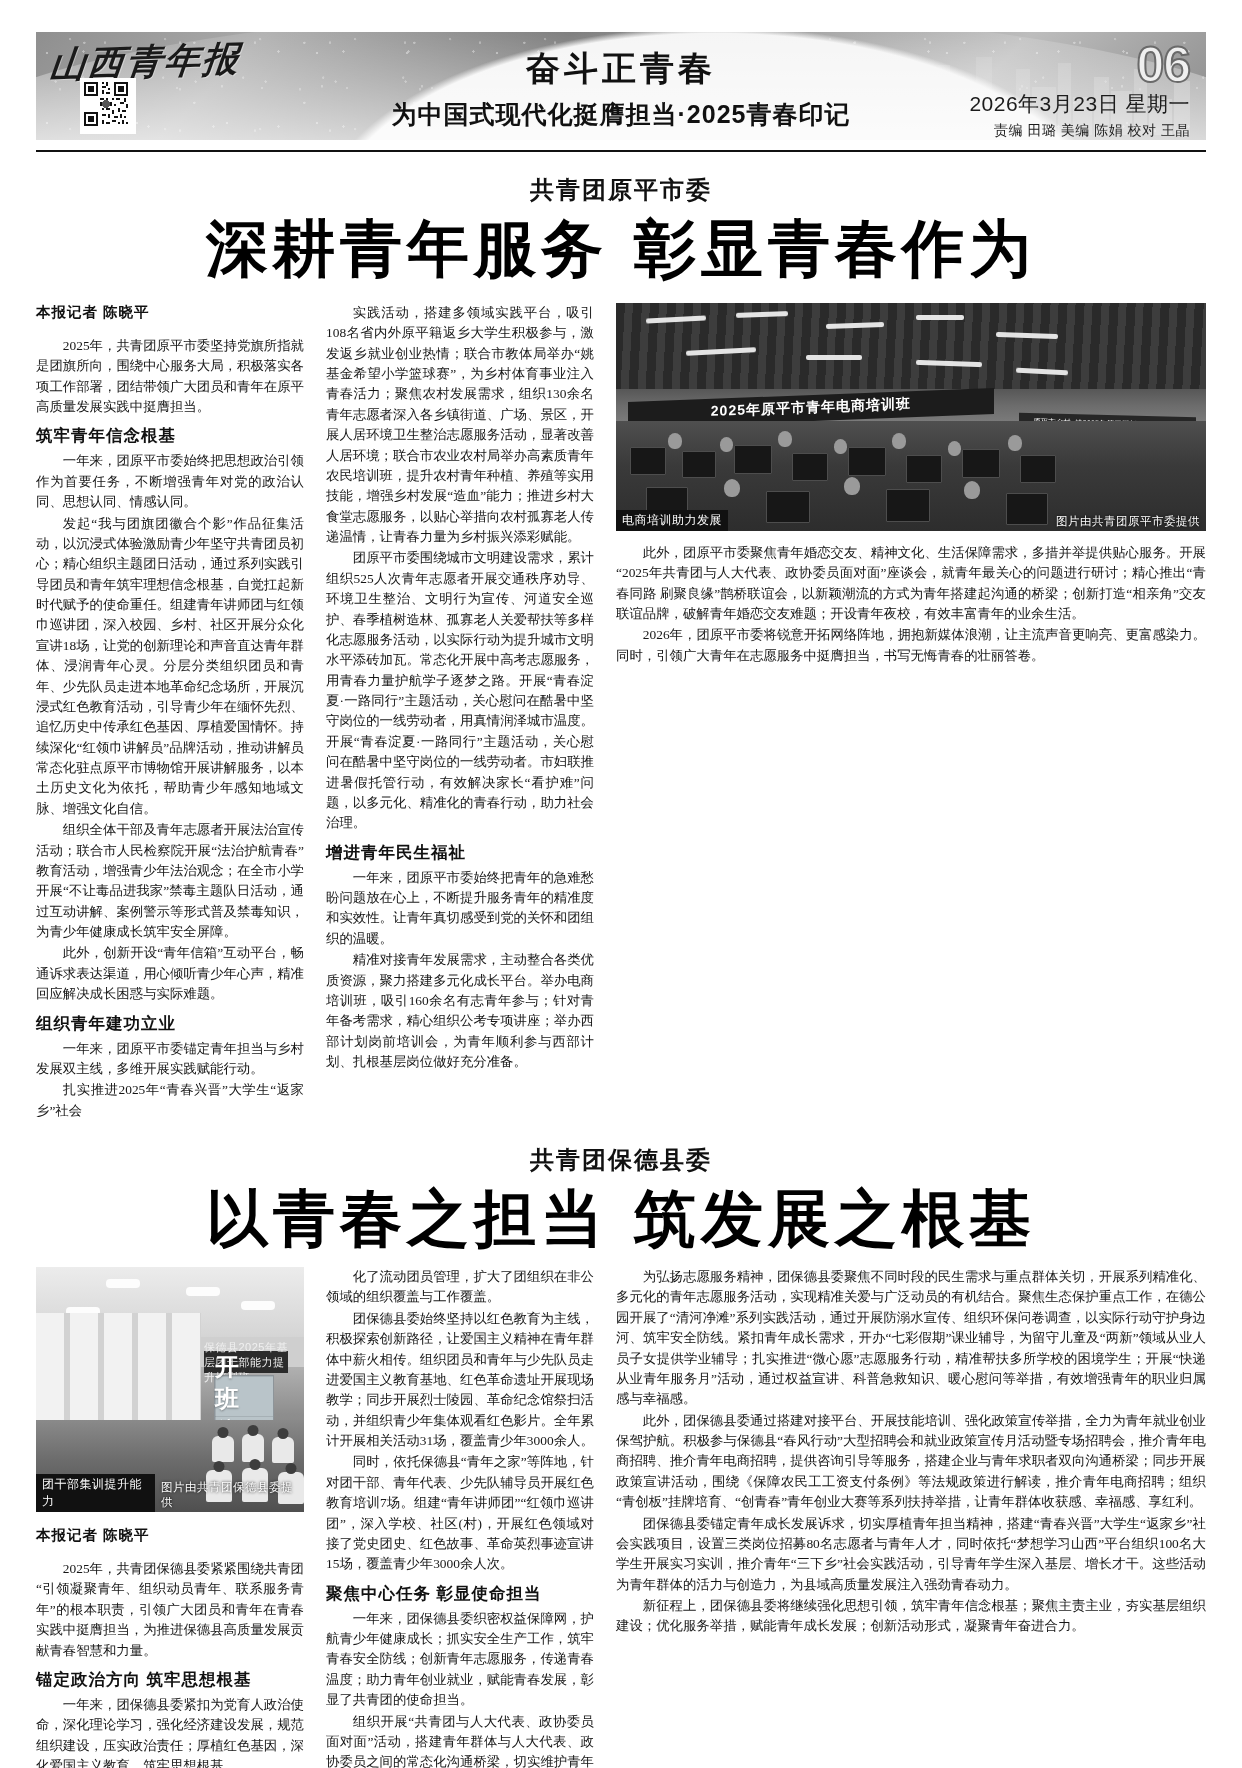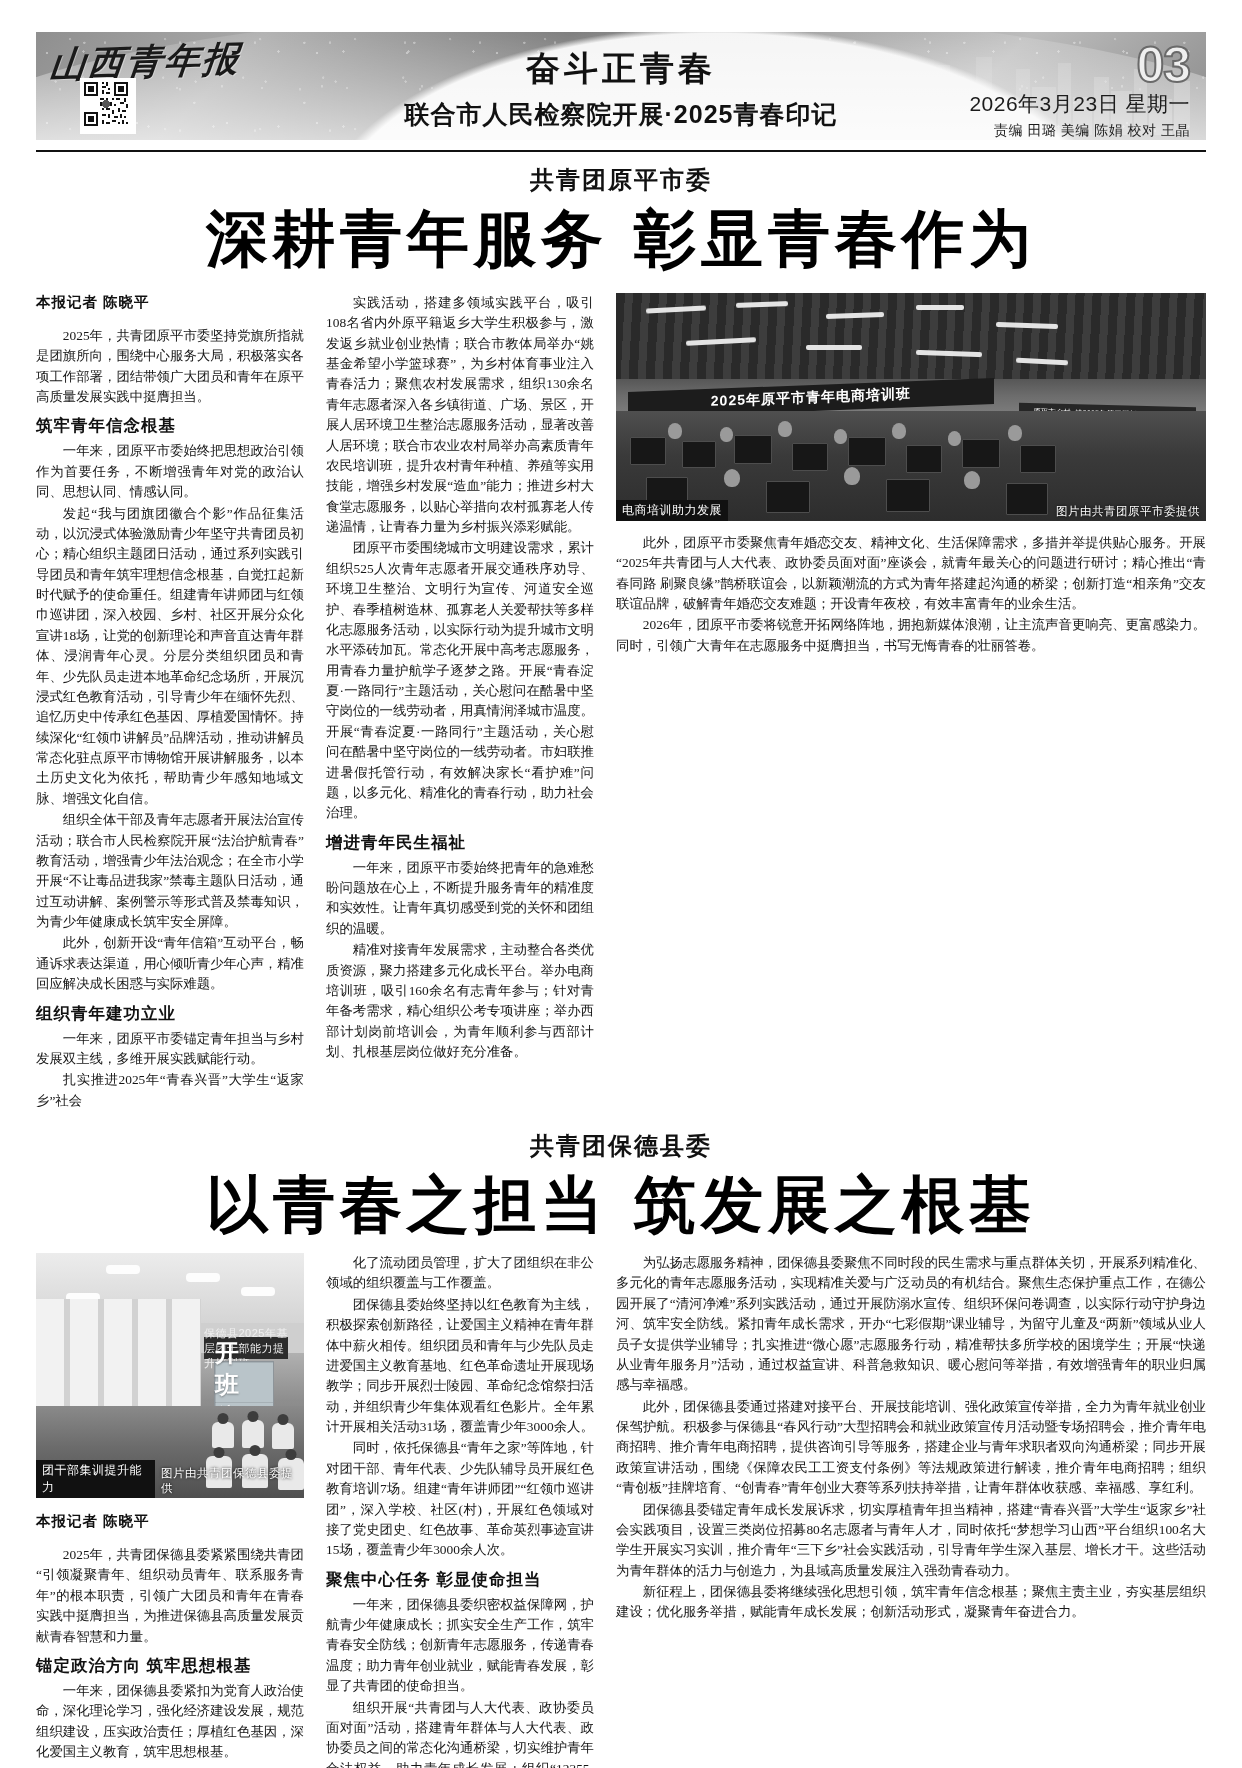--- a/index.html
+++ b/index.html
@@ -50,21 +50,21 @@
   .mh-right{position:absolute;right:16px;top:10px;text-align:right;z-index:6;}
   .pageno{font-family:"Liberation Sans",sans-serif;font-size:50px;font-weight:700;color:#efefef;
     -webkit-text-stroke:2px #6a6a6a;line-height:.95;letter-spacing:-1px;}
   .mh-date{font-family:"Liberation Sans",sans-serif;font-size:21px;color:#1c1c1c;margin-top:0;letter-spacing:.5px;}
   .mh-credits{font-family:"Liberation Sans",sans-serif;font-size:14px;color:#1c1c1c;margin-top:4px;letter-spacing:.5px;}
 
   .rule-top{margin:10px 36px 0 36px;border-top:2px solid #111;}
 
   
   .article{margin:0 36px;}
-  .kicker{text-align:center;font-size:24px;font-weight:700;letter-spacing:2px;margin-top:12px;color:#111;
+  .kicker{text-align:center;font-size:24px;font-weight:700;letter-spacing:2px;margin-top:22px;color:#111;
     font-family:"Liberation Serif",serif;}
   .headline{text-align:center;font-size:62px;font-weight:700;letter-spacing:5px;margin-top:10px;color:#000;
     font-family:"Liberation Serif",serif;line-height:1.08;}
   .headline .gap{display:inline-block;width:26px;}
 
   .cols{display:flex;gap:22px;margin-top:20px;align-items:flex-start;}
   .col{width:268px;}
   .col.wide{width:auto;flex:1;}
   .byline{font-size:14.5px;font-weight:700;font-family:"Liberation Sans",sans-serif;margin-bottom:14px;letter-spacing:1px;}
   p.body{font-size:13.4px;line-height:1.52;text-align:justify;text-justify:inter-ideograph;
@@ -202,25 +202,25 @@
             <rect x="18" y="21" width="1" height="1"></rect>
           <rect x="20" y="20" width="1" height="2"></rect>
             <rect x="22" y="21" width="1" height="1"></rect>
           <circle cx="12" cy="12" r="2" fill="#555"></circle>
         </g>
       </svg>
     </div>
 
     <div class="mh-center">
       <div class="mh-title1">奋斗正青春</div>
-      <div class="mh-title2">联合市人民检察院开展·2025青春印记</div>
+      <div class="mh-title2">为中国式现代化挺膺担当·2025青春印记</div>
     </div>
 
     <div class="mh-right">
-      <div class="pageno">03</div>
+      <div class="pageno">06</div>
       <div class="mh-date">2026年3月23日 星期一</div>
       <div class="mh-credits">责编 田璐 美编 陈娟 校对 王晶</div>
     </div>
   </div>
 
   <div class="rule-top"></div>
 
   <div class="article">
     <div class="kicker">共青团原平市委</div>
     <div class="headline">

